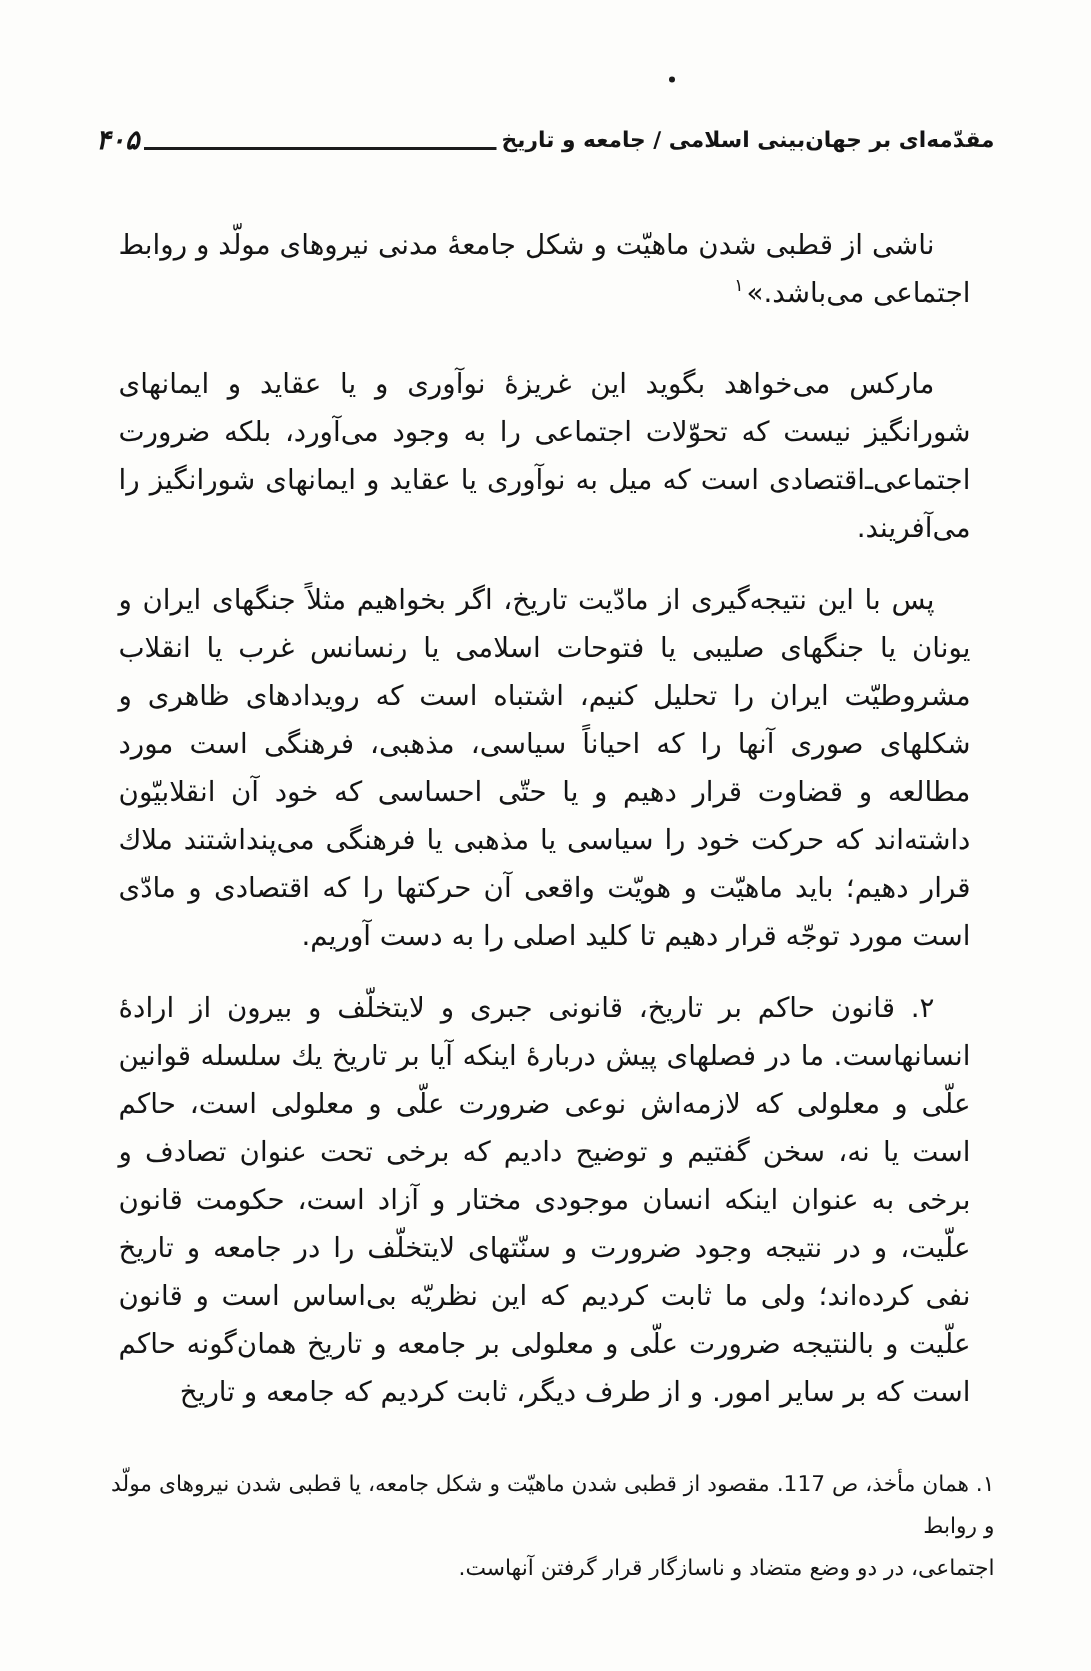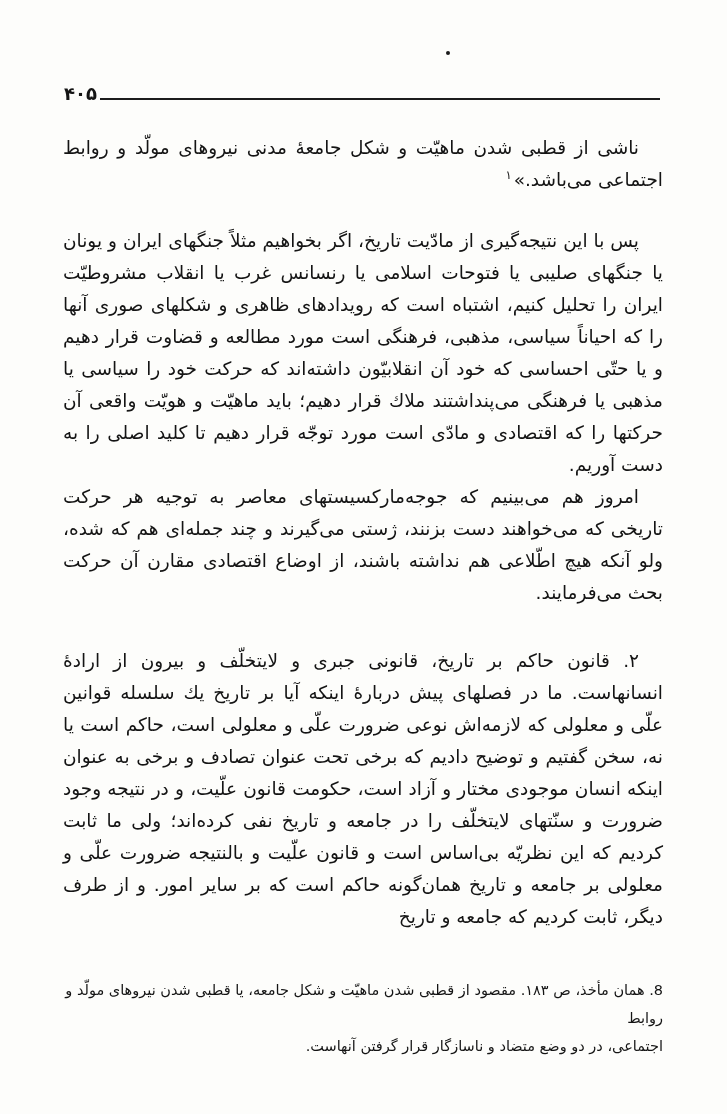--- a/index.html
+++ b/index.html
@@ -32,31 +32,32 @@
   .header-rule{
     flex:1;
     border-bottom:2px solid #1c1c1c;
     margin:0 3px 4px 3px;
     min-width:40px;
   }
   .page-number{
     font-size:18px;
     font-weight:bold;
     line-height:1.1;
+    font-style:italic;
   }
   
   .text-block{
     position:absolute;
     top:132px;right:64px;left:63px;
     font-size:18.5px;
     line-height:32px;
     text-align:justify;
   }
   .text-block p{
-    margin:0;
+    margin:16px;
     text-indent:24px;
   }
   .text-block p.after-gap-small{margin-bottom:29px;}
   .text-block p.after-gap-large{margin-bottom:36px;}
   .text-block sup{
     font-size:11.5px;
     line-height:0;
     vertical-align:super;
     margin-right:2px;
   }
@@ -78,37 +79,38 @@
     background:#1a1a1a;
     border-radius:50%;
   }
 </style>
 </head>
 <body>
 
 <div class="page">
 
   <div class="header">
+    <span class="running-title">مقدّمه‌ای بر جهان‌بینی اسلامی / جامعه و تاریخ</span>
     <span class="header-rule"></span>
     <span class="page-number">۴۰۵</span>
   </div>
 
   <div class="speck"></div>
 
   <div class="text-block">
 
     <p class="after-gap-small"><span>ناشی از قطبی شدن ماهیّت و شکل جامعهٔ مدنی نیروهای مولّد و روابط اجتماعی می‌باشد.»</span><sup>۱</sup></p>
 
+    <p><span>مارکس می‌خواهد بگوید این غریزهٔ نوآوری و یا عقاید و ایمانهای شورانگیز نیست که تحوّلات اجتماعی را به وجود می‌آورد، بلکه ضرورت اجتماعی‌ـ‌اقتصادی است که میل به نوآوری یا عقاید و ایمانهای شورانگیز را می‌آفریند.</span></p>
 
     <p><span>پس با این نتیجه‌گیری از مادّیت تاریخ، اگر بخواهیم مثلاً جنگهای ایران و یونان یا جنگهای صلیبی یا فتوحات اسلامی یا رنسانس غرب یا انقلاب مشروطیّت ایران را تحلیل کنیم، اشتباه است که رویدادهای ظاهری و شکلهای صوری آنها را که احیاناً سیاسی، مذهبی، فرهنگی است مورد مطالعه و قضاوت قرار دهیم و یا حتّی احساسی که خود آن انقلابیّون داشته‌اند که حرکت خود را سیاسی یا مذهبی یا فرهنگی می‌پنداشتند ملاك قرار دهیم؛ باید ماهیّت و هویّت واقعی آن حرکتها را که اقتصادی و مادّی است مورد توجّه قرار دهیم تا کلید اصلی را به دست آوریم.</span></p>
 
-    <p class="after-gap-large"><span>امروز هم می‌بینیم که جوجه‌مارکسیستهای معاصر به توجیه هر حرکت تاریخی که می‌خواهند دست بزنند، ژستی می‌گیرند و چند جمله‌ای هم که شده، ولو آنکه هیچ اطّلاعی هم نداشته باشند، از اوضاع اقتصادی مقارن آن حرکت بحث می‌فرمایند.</span></p>
 
     <p><b class="thesis-lead">۲. قانون حاکم بر تاریخ، قانونی جبری و لایتخلّف و بیرون از ارادهٔ انسانهاست.</b> <span>ما در فصلهای پیش دربارهٔ اینکه آیا بر تاریخ یك سلسله قوانین علّی و معلولی که لازمه‌اش نوعی ضرورت علّی و معلولی است، حاکم است یا نه، سخن گفتیم و توضیح دادیم که برخی تحت عنوان تصادف و برخی به عنوان اینکه انسان موجودی مختار و آزاد است، حکومت قانون علّیت، و در نتیجه وجود ضرورت و سنّتهای لایتخلّف را در جامعه و تاریخ نفی کرده‌اند؛ ولی ما ثابت کردیم که این نظریّه بی‌اساس است و قانون علّیت و بالنتیجه ضرورت علّی و معلولی بر جامعه و تاریخ همان‌گونه حاکم است که بر سایر امور. و از طرف دیگر، ثابت کردیم که جامعه و تاریخ</span></p>
 
   </div>
 
   <div class="footnote">
-    <div class="fn-line1">8. همان مأخذ، ص ۱۸۳. مقصود از قطبی شدن ماهیّت و شکل جامعه، یا قطبی شدن نیروهای مولّد و روابط</div>
+    <div class="fn-line1">۱. همان مأخذ، ص 117. مقصود از قطبی شدن ماهیّت و شکل جامعه، یا قطبی شدن نیروهای مولّد و روابط</div>
     <div class="fn-line2">اجتماعی، در دو وضع متضاد و ناسازگار قرار گرفتن آنهاست.</div>
   </div>
 
 </div>
 
 </body></html>

